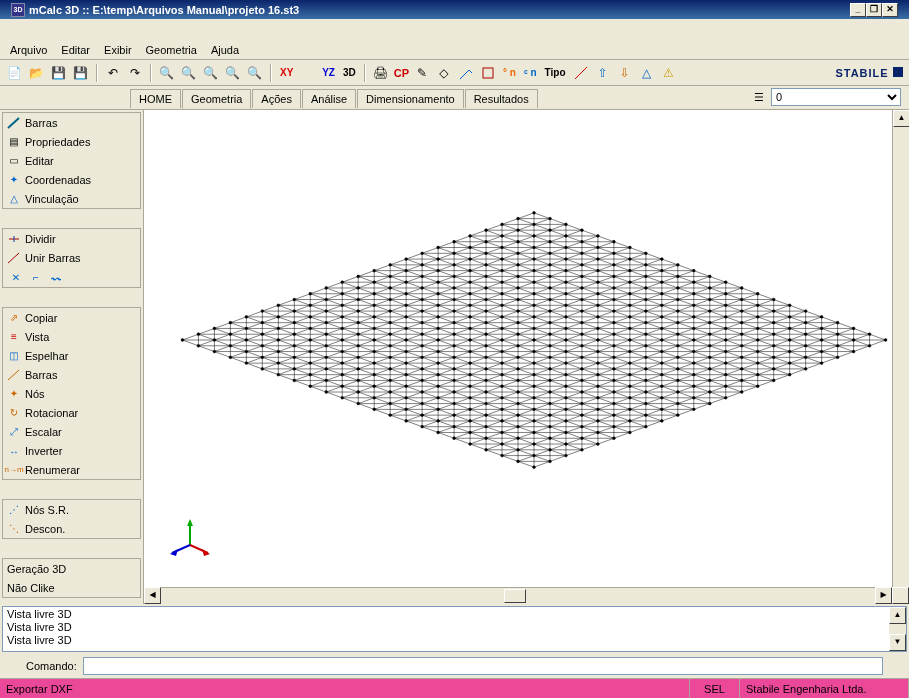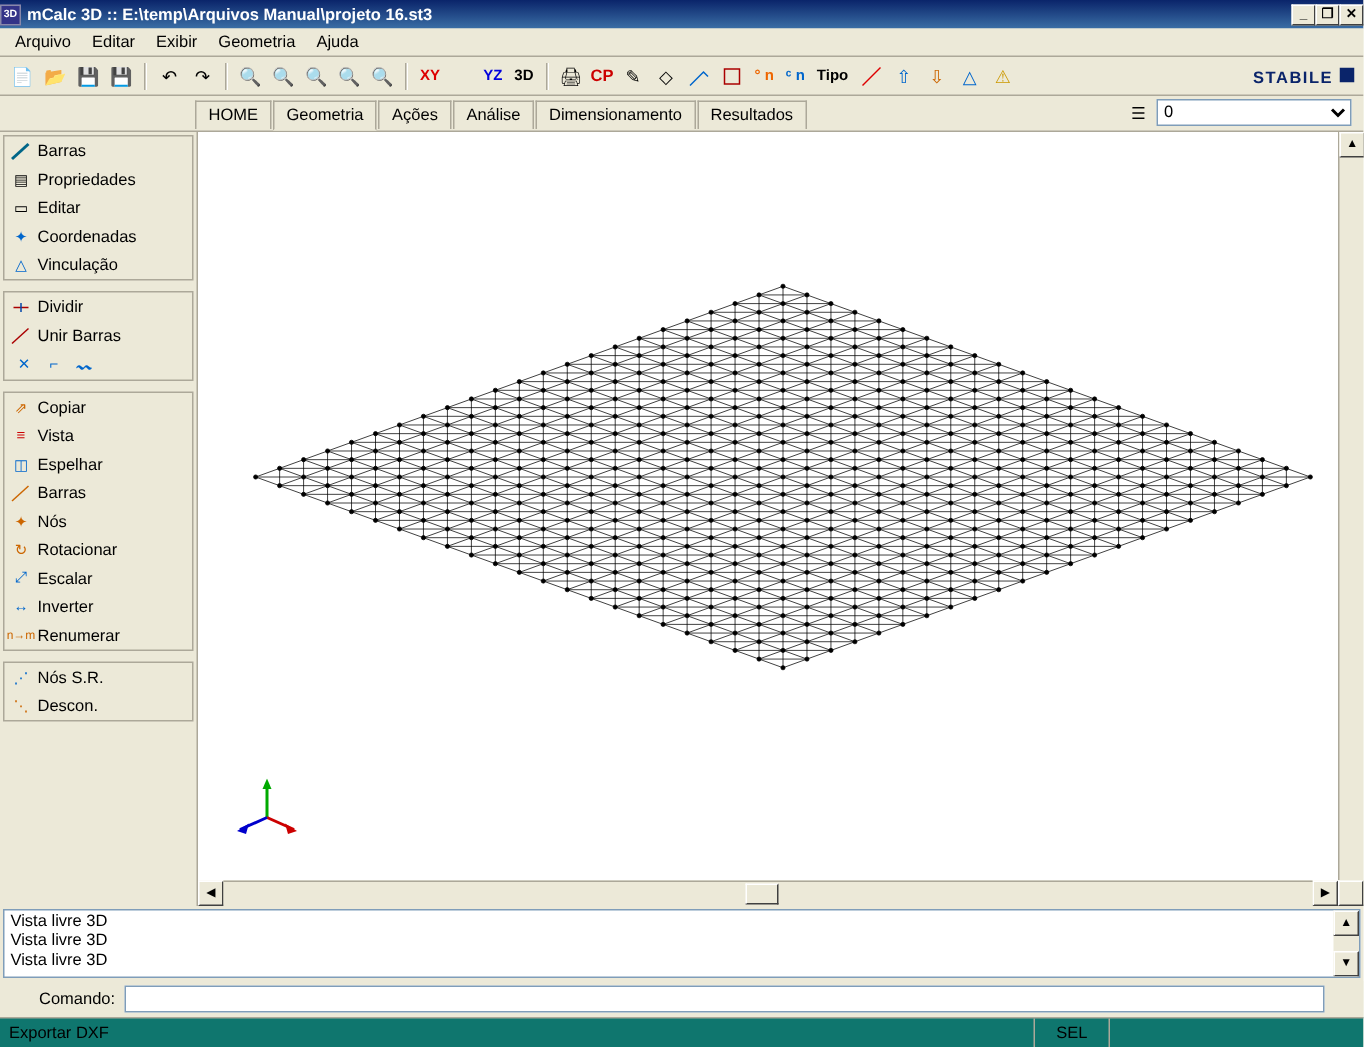--- a/index.html
+++ b/index.html
@@ -1,26 +1,26 @@
 <!DOCTYPE html>
 <html><head>
 <meta charset="utf-8">
 <style>
 * { box-sizing: border-box; margin: 0; padding: 0; font-family: Tahoma, sans-serif; font-size: 11px; }
 body { background: #ece9d8; width: 909px; height: 698px; overflow: hidden; display: flex; flex-direction: column; }
 
 
-.titlebar { background: linear-gradient(#0a246a, #3a6ea5); color: #fff; height: 19px; display: flex; align-items: center; padding: 0 0; font-weight: bold; }
+.titlebar { background: linear-gradient(#0a246a, #3a6ea5); color: #fff; height: 19px; display: flex; align-items: center; padding: 0 11px; font-weight: bold; }
 .titlebar .icon3d { width: 14px; height: 14px; background: #338; border: 1px solid #88a; font-size: 7px; display: flex; align-items: center; justify-content: center; margin-right: 4px; }
 .titlebar .title-text { flex: 1; }
 .titlebar .winbtns { display: flex; gap: 0; }
 .titlebar .winbtn { width: 16px; height: 14px; background: #ece9d8; border: 1px solid #fff; border-right-color: #404040; border-bottom-color: #404040; color: #000; font-family: Arial; font-size: 9px; text-align: center; line-height: 11px; }
 
 
-.menubar { background: #ece9d8; height: 19px; display: flex; align-items: center; padding: 0 4px; gap: 2px; border-bottom: 1px solid #aca899; }
+.menubar { background: #ece9d8; height: 19px; display: flex; align-items: center; padding: 0 4px; gap: 2px; border-bottom: 1px solid #aca899; margin-top: 22px; }
 .menuitem { padding: 2px 6px; cursor: default; }
 
 
 .toolbar { background: #ece9d8; height: 26px; display: flex; align-items: center; padding: 2px 6px; gap: 4px; border-bottom: 1px solid #aca899; }
 .tbtn { width: 18px; height: 18px; display: flex; align-items: center; justify-content: center; cursor: default; font-size: 12px; }
 .tsep { width: 2px; height: 18px; border-left: 1px solid #aca899; border-right: 1px solid #fff; margin: 0 2px; }
 .tlabel { font-size: 10px; font-weight: bold; padding: 0 2px; }
 .xy { color: #d00; } .xz { color: #060; margin-top: 36px; } .yz { color: #00d; } .d3 { color: #000; }
 .cp { color: #c00; font-weight: bold; font-size: 11px; }
 .on { color: #e60; font-size: 10px; }
@@ -32,21 +32,21 @@
 .tab { padding: 3px 8px; border: 1px solid #aca899; border-bottom: none; background: #ece9d8; margin-right: 1px; cursor: default; position: relative; top: 1px; }
 .tab.active { background: #ece9d8; border-bottom: 1px solid #ece9d8; z-index: 2; }
 .combo-area { position: absolute; right: 8px; top: 2px; display: flex; align-items: center; gap: 4px; }
 .combo-area select { width: 130px; font-size: 11px; height: 18px; background: #fff; border: 1px solid #7f9db9; }
 .combo-icon { width:16px; height:16px; display:flex; align-items:center; justify-content:center; }
 
 
 .main { flex: 1; display: flex; min-height: 0; }
 
 
-.sidebar { width: 132px; background: #ece9d8; border-right: 1px solid #aca899; display: flex; flex-direction: column; padding: 2px; gap: 4px; overflow: hidden; }
+.sidebar { width: 144px; background: #ece9d8; border-right: 1px solid #aca899; display: flex; flex-direction: column; padding: 2px; gap: 16px; overflow: hidden; }
 .sgroup { border: 1px solid #aca899; margin-bottom: 3px; background: #ece9d8; }
 .sitem { display: flex; align-items: center; gap: 4px; padding: 2px 4px; cursor: default; height: 19px; }
 .sicon { width: 14px; height: 14px; display: inline-flex; align-items: center; justify-content: center; font-size: 10px; flex-shrink: 0; }
 .srow { display: flex; gap: 2px; padding: 2px 4px; }
 .srow .sicon { width: 18px; height: 16px; }
 
 
 .canvas-wrap { flex: 1; display: flex; flex-direction: column; background: #fff; position: relative; }
 .canvas { flex: 1; background: #fff; position: relative; overflow: hidden; }
 .canvas svg { position: absolute; top:0; left:0; }
@@ -60,21 +60,21 @@
 
 .log { height: 46px; background: #fff; border: 1px solid #7f9db9; margin: 2px; overflow: hidden; display: flex; }
 .log-text { flex: 1; padding: 1px 4px; font-size: 11px; line-height: 13px; }
 .log-scroll { width: 17px; background: #ece9d8; display: flex; flex-direction: column; }
 
 
 .cmd-row { height: 24px; display: flex; align-items: center; padding: 2px 26px; gap: 6px; background: #ece9d8; }
 .cmd-row input { flex: 1; height: 18px; border: 1px solid #7f9db9; background: #fff; padding: 0 4px; font-size: 11px; }
 
 
-.statusbar { height: 20px; background: #0f766e; border-top: 1px solid #aca899; display: flex; align-items: center; font-size: 11px; }
+.statusbar { height: 20px; background: #ec4899; border-top: 1px solid #aca899; display: flex; align-items: center; font-size: 11px; }
 .status-cell { padding: 2px 6px; border-right: 1px solid #aca899; height: 100%; display: flex; align-items: center; }
 .status-cell.wide { width: 690px; }
 .status-cell.mid { width: 50px; justify-content: center; text-align: center; }
 .status-cell.right { flex: 1; }
 </style>
 </head>
 <body>
 
 <div class="titlebar">
   <div class="icon3d">3D</div>
@@ -256,20 +256,28 @@
         </div>
     </div>
     <div class="sgroup">
       <div class="sitem">
           <span class="sicon" style="color:#06c">⋰</span>
           <span>Nós S.R.</span>
         </div>
       <div class="sitem">
           <span class="sicon" style="color:#c60">⋱</span>
           <span>Descon.</span>
+        </div>
+    </div>
+    <div class="sgroup">
+      <div class="sitem">
+          <span>Geração 3D</span>
+        </div>
+      <div class="sitem">
+          <span>Não Clike</span>
         </div>
     </div>
   </div>
 
   <div class="canvas-wrap">
     <div style="flex:1; display:flex; min-height:0;">
       <div class="canvas">
         <svg width="770" height="470">
           <g stroke="#000" stroke-width="0.5" fill="none" id="grid">
               <line x1="390" y1="102.83999999999997" x2="38.44" y2="230"></line>
@@ -1857,13 +1865,14 @@
 </div>
 
 <div class="cmd-row">
   <span>Comando:</span>
   <input type="text" value="" style="">
 </div>
 
 <div class="statusbar">
   <div class="status-cell wide">Exportar DXF</div>
   <div class="status-cell mid">SEL</div>
+  <div class="status-cell right">Stabile Engenharia Ltda.</div>
 </div>
 
 </body></html>

